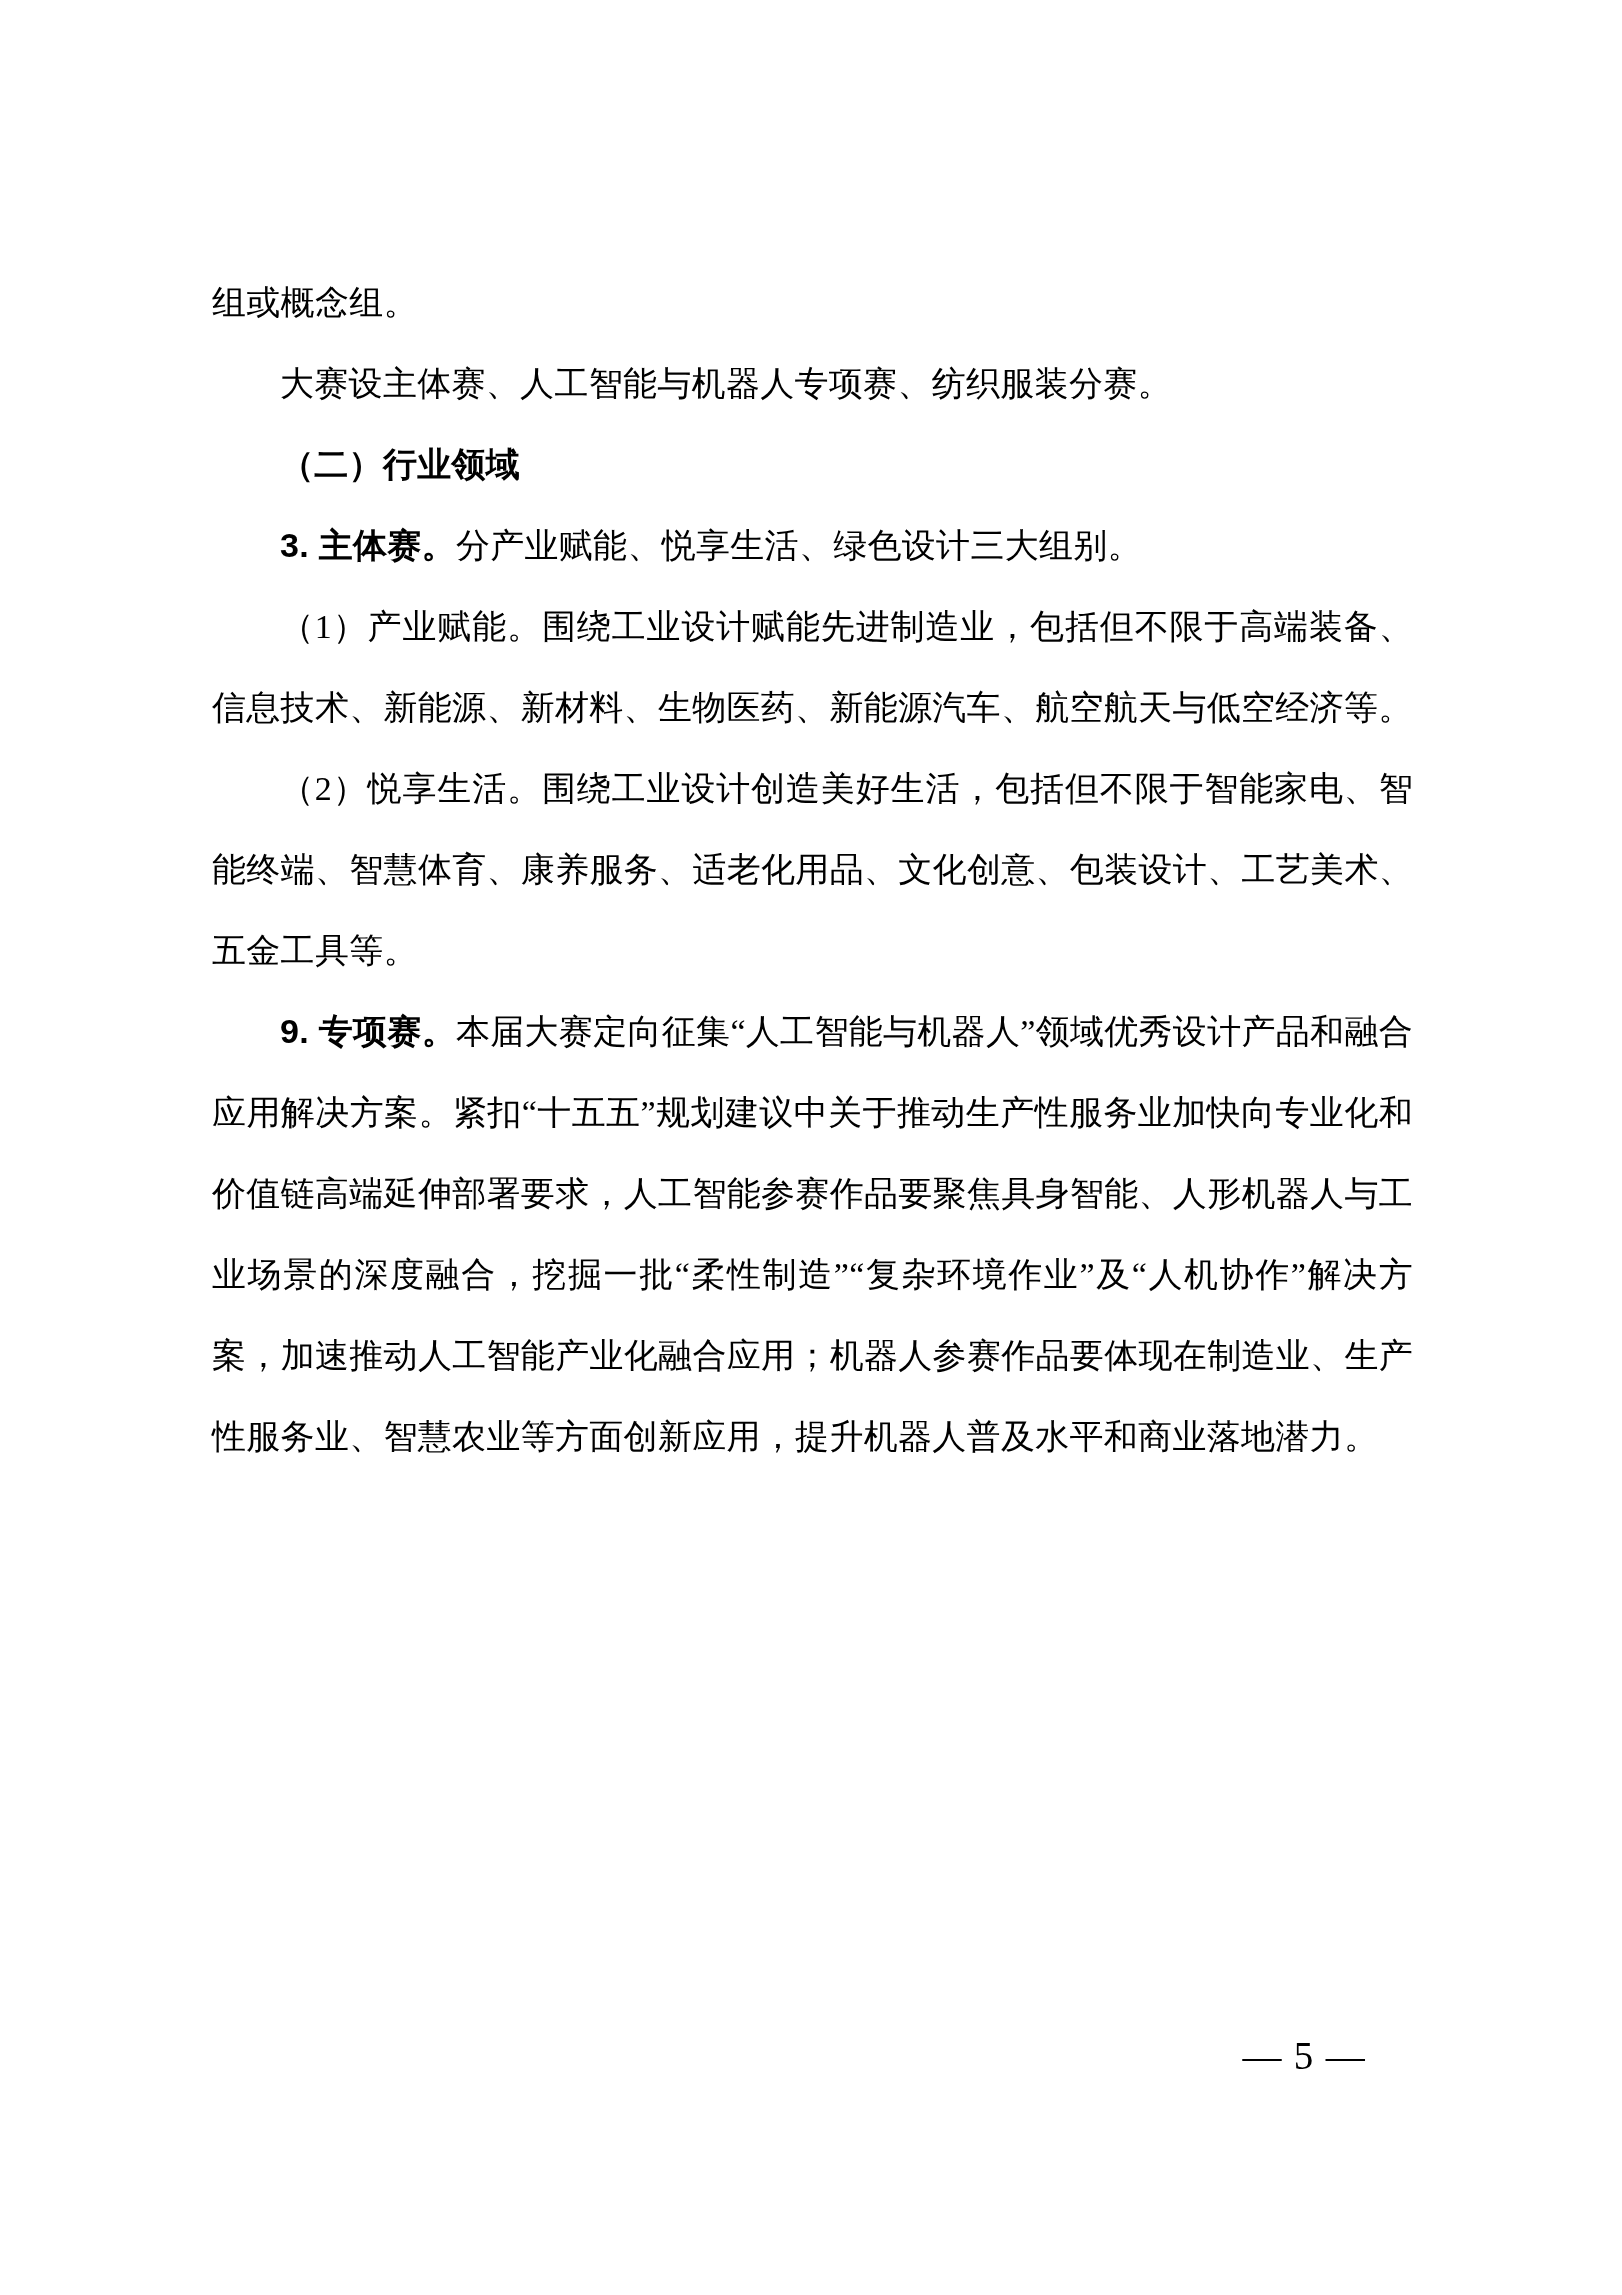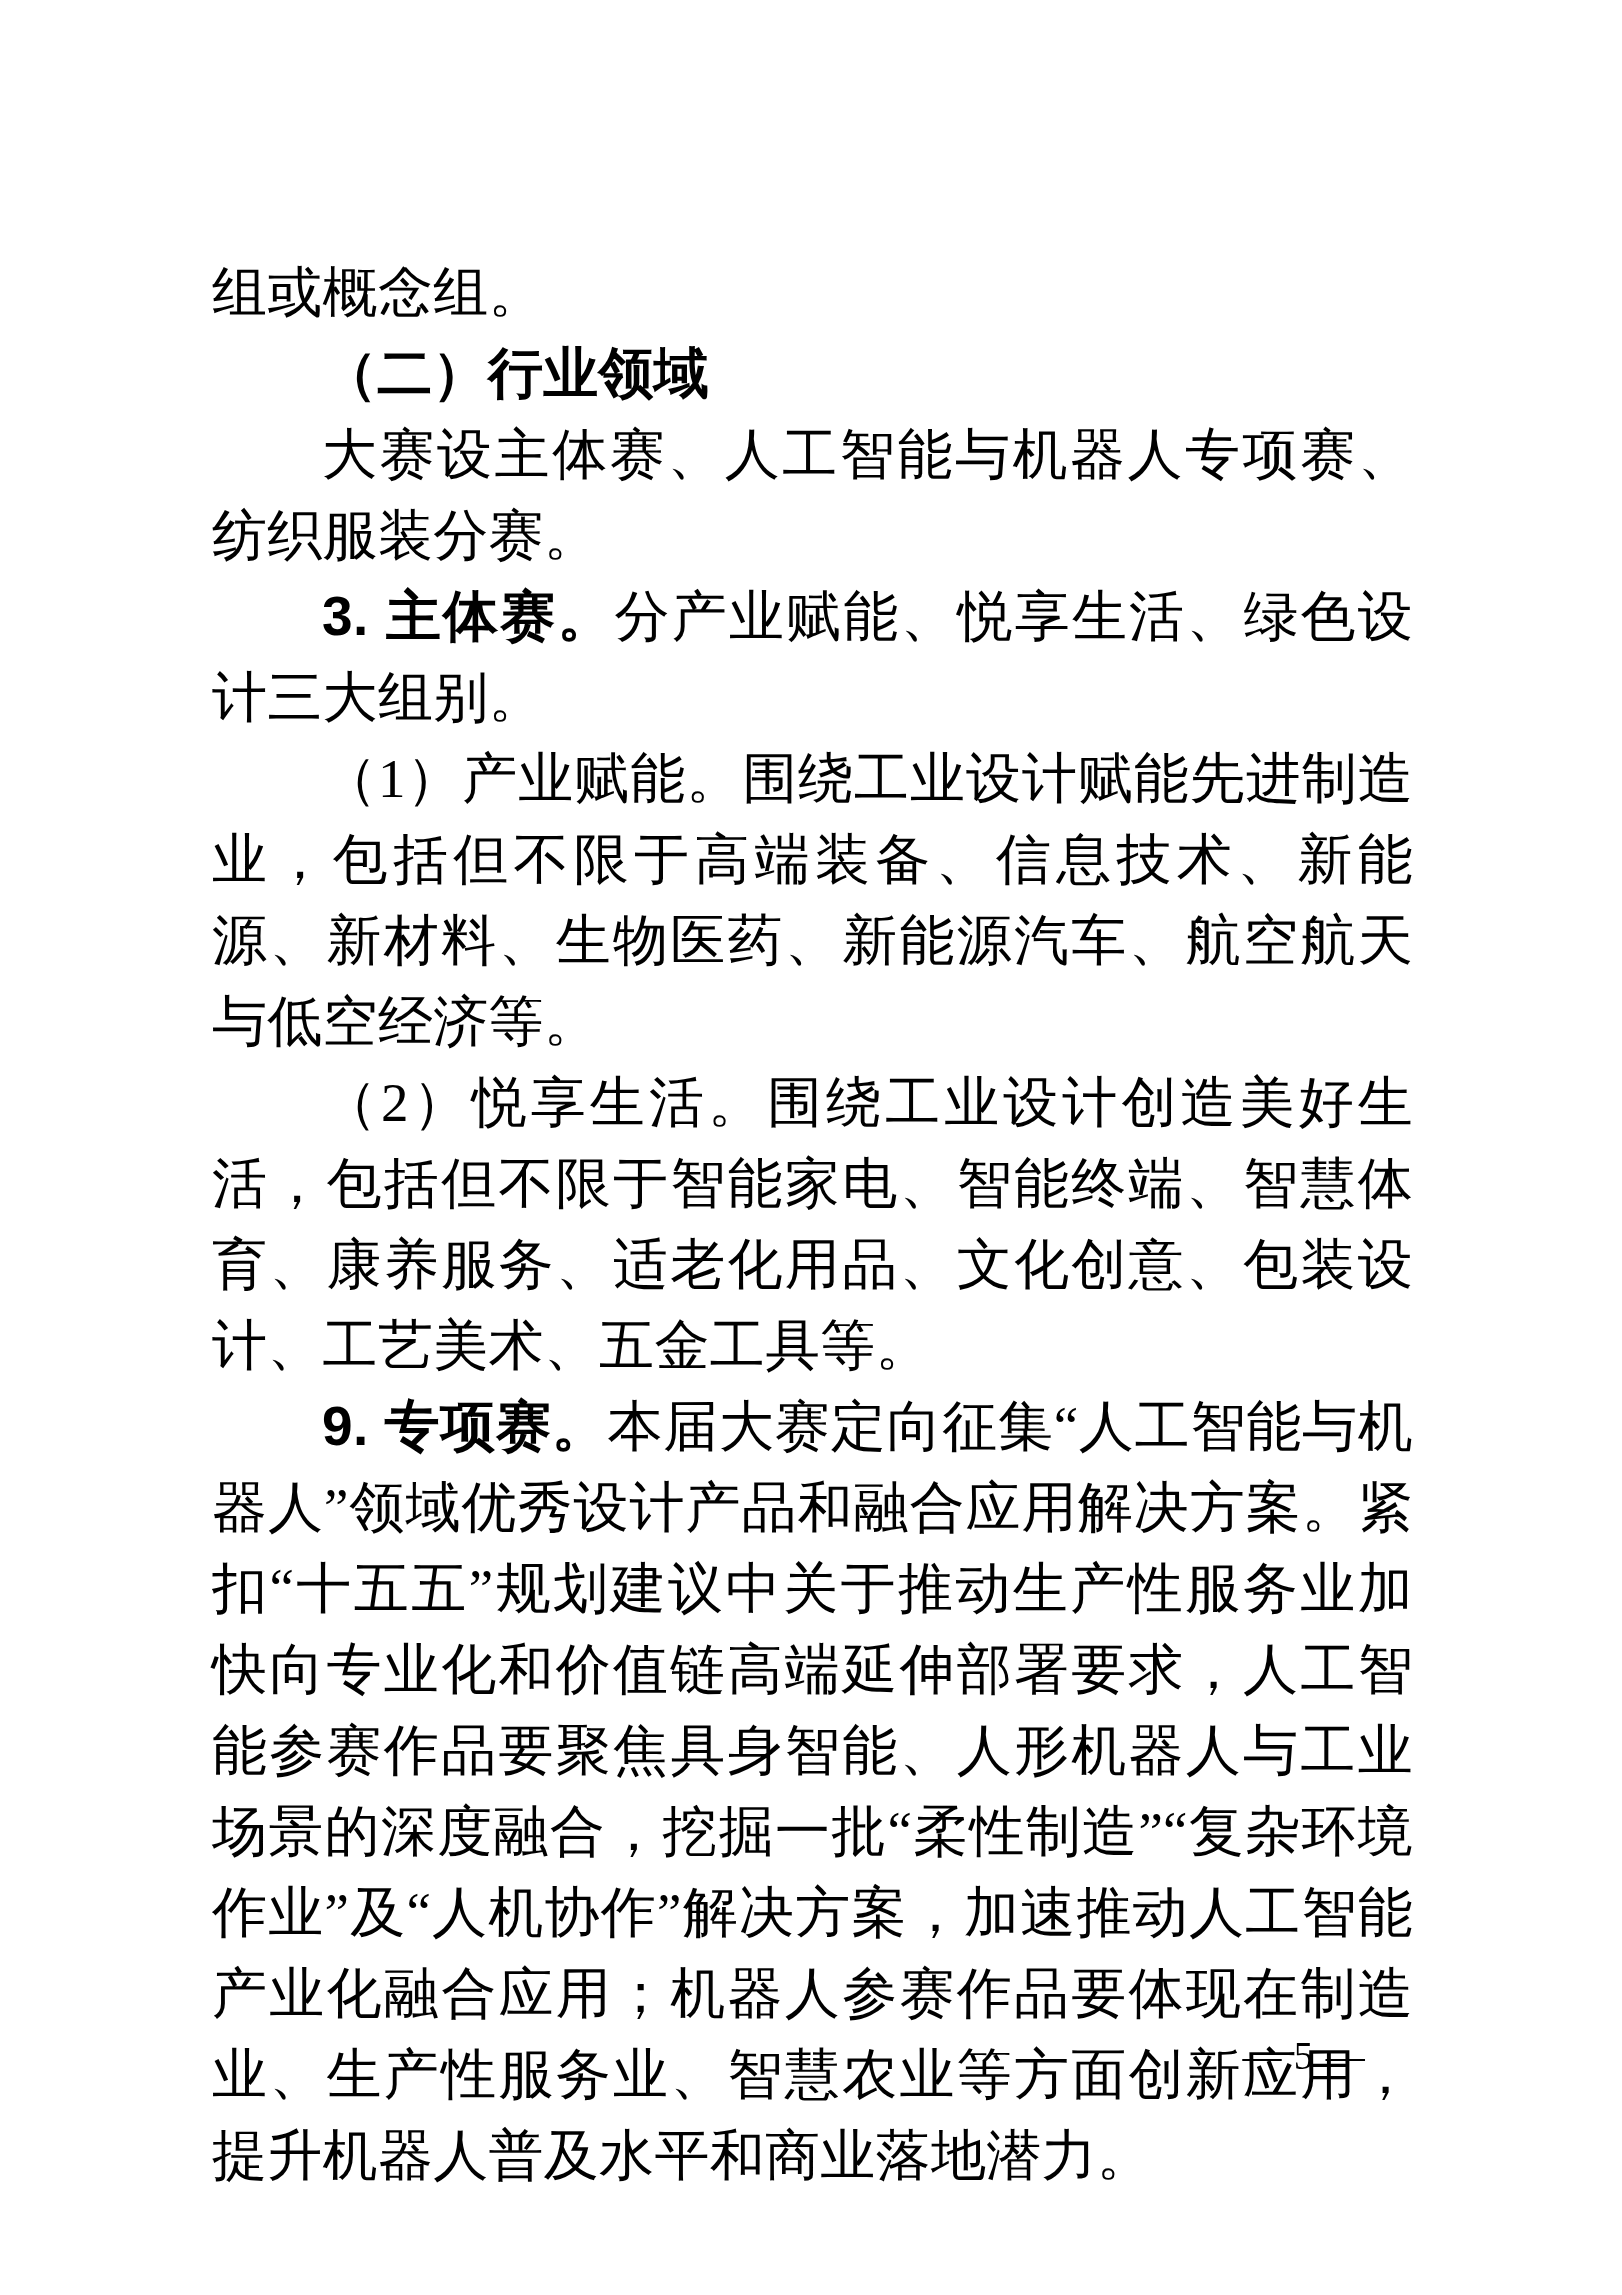--- a/index.html
+++ b/index.html
@@ -12,23 +12,23 @@
     width: 1623px;
     height: 2295px;
     background: #ffffff;
     overflow: hidden;
     color: #000000;
     font-family: "Liberation Serif", "DejaVu Serif", serif;
   }
   .body-text {
     position: absolute;
     left: 212px;
-    top: 252px;
+    top: 262px;
     width: 1201px;
-    font-size: 55px;
+    font-size: 34px;
     line-height: 81px;
     letter-spacing: 0.3px;
     text-align: justify;
   }
   .para {
     margin: 0;
     text-indent: 2em;
   }
   .para.no-indent {
     text-indent: 0;
@@ -50,23 +50,23 @@
     font-family: "Liberation Serif", "DejaVu Serif", serif;
   }
 </style>
 </head>
 <body>
 
 <div class="page">
   <div class="body-text">
     <p class="para no-indent">组或概念组。</p>
 
+    <p class="para">大赛设主体赛、人工智能与机器人专项赛、纺织服装分赛。</p>
+
     <p class="para heading">（二）行业领域</p>
-
-    <p class="para">大赛设主体赛、人工智能与机器人专项赛、纺织服装分赛。</p>
 
     <p class="para">
       <span class="lead">3. 主体赛。</span><span>分产业赋能、悦享生活、绿色设计三大组别。</span>
     </p>
 
     <p class="para">（1）产业赋能。围绕工业设计赋能先进制造业，包括但不限于高端装备、信息技术、新能源、新材料、生物医药、新能源汽车、航空航天与低空经济等。</p>
 
     <p class="para">（2）悦享生活。围绕工业设计创造美好生活，包括但不限于智能家电、智能终端、智慧体育、康养服务、适老化用品、文化创意、包装设计、工艺美术、五金工具等。</p>
 
 

